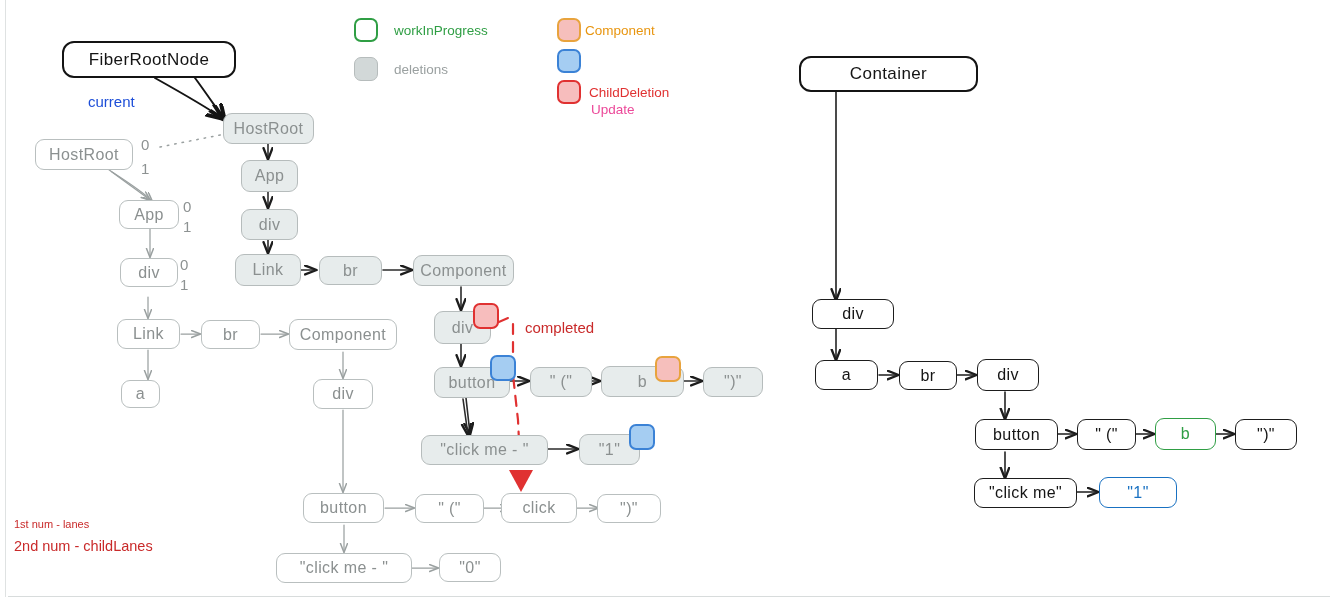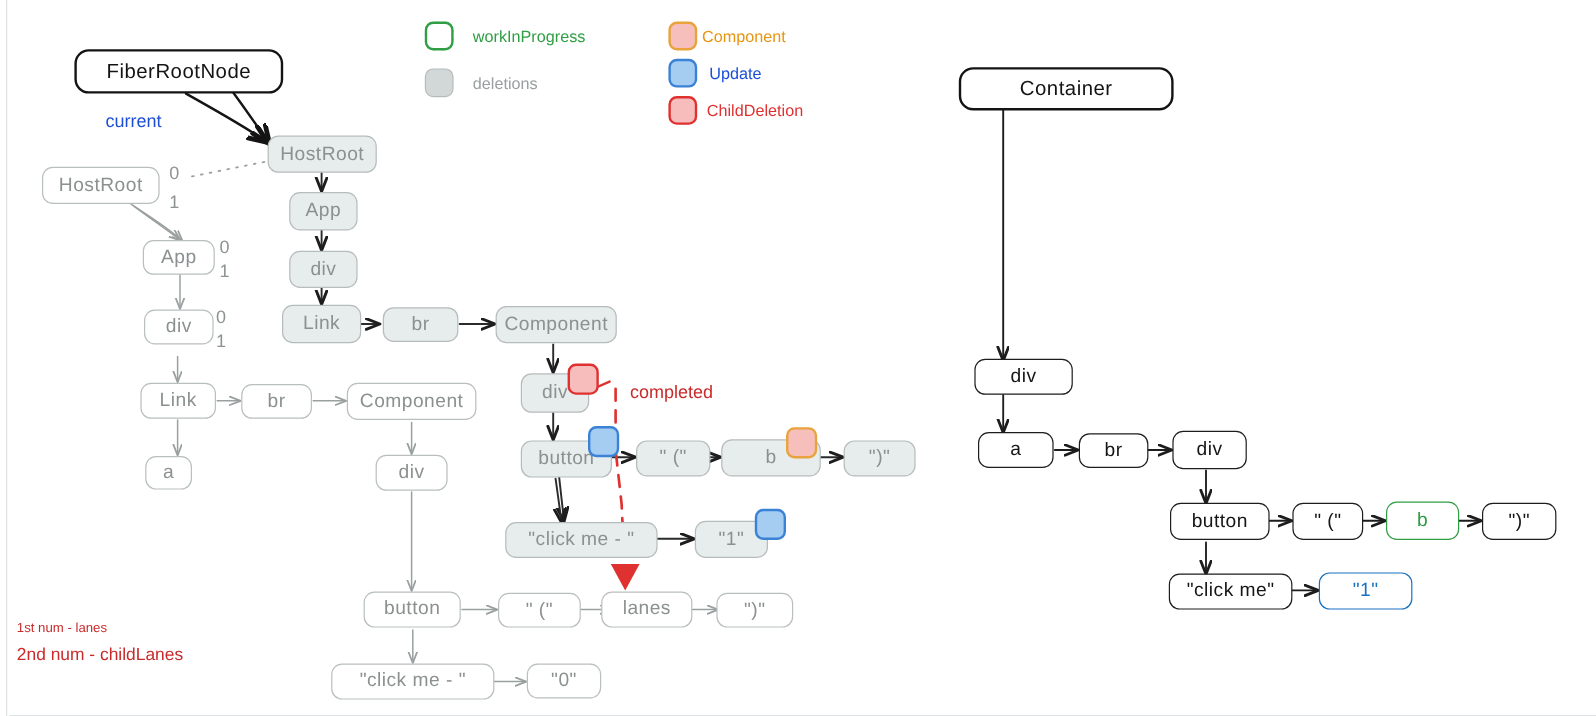--- a/index.html
+++ b/index.html
@@ -77,21 +77,21 @@
   .txt{
     position:absolute;
     font-family:"Liberation Sans", sans-serif;
     white-space:nowrap;
   }
   .t-dark{color:#1d4ed8;font-size:14px;}
   .t-grey{color:#8d9292;font-size:15px;}
   .t-red{color:#c92a2a;font-size:14px;}
   .t-green{color:#2f9e44;font-size:13.5px;}
   .t-orange{color:#e8950f;font-size:13.5px;}
-  .t-blue{color:#1d4ed8;font-size:13.5px;}
+  .t-blue{color:#ec4899;font-size:13.5px;margin-top:48px;}
   .t-crimson{color:#e03131;font-size:13.5px;}
   .t-legendgrey{color:#9aa0a0;font-size:13.5px;}
 
   
   .legend-swatch{
     position:absolute;width:24px;height:24px;border-radius:7px;box-sizing:border-box;
   }
   .sw-wip{border:2px solid #2f9e44;background:#ffffff;}
   .sw-completed{border:1.8px solid #b6bcbc;background:#d2d8d8;}
   .sw-placement{border:2px solid #e8a33d;background:#f6bfbc;}
@@ -248,21 +248,21 @@
   <div class="node n-outline" style="left:313px;top:379px;width:60px;height:30px;">
     <span>div</span>
   </div>
   <div class="node n-outline" style="left:303px;top:493px;width:81px;height:30px;">
     <span>button</span>
   </div>
   <div class="node n-outline" style="left:415px;top:494px;width:69px;height:29px;">
     <span>" ("</span>
   </div>
   <div class="node n-outline" style="left:501px;top:493px;width:76px;height:30px;">
-    <span>lanes</span>
+    <span>click</span>
   </div>
   <div class="node n-outline" style="left:597px;top:494px;width:64px;height:29px;">
     <span>")"</span>
   </div>
   <div class="node n-outline" style="left:276px;top:553px;width:136px;height:30px;">
     <span>"click me - "</span>
   </div>
   <div class="node n-outline" style="left:439px;top:553px;width:62px;height:29px;">
     <span>"0"</span>
   </div>

